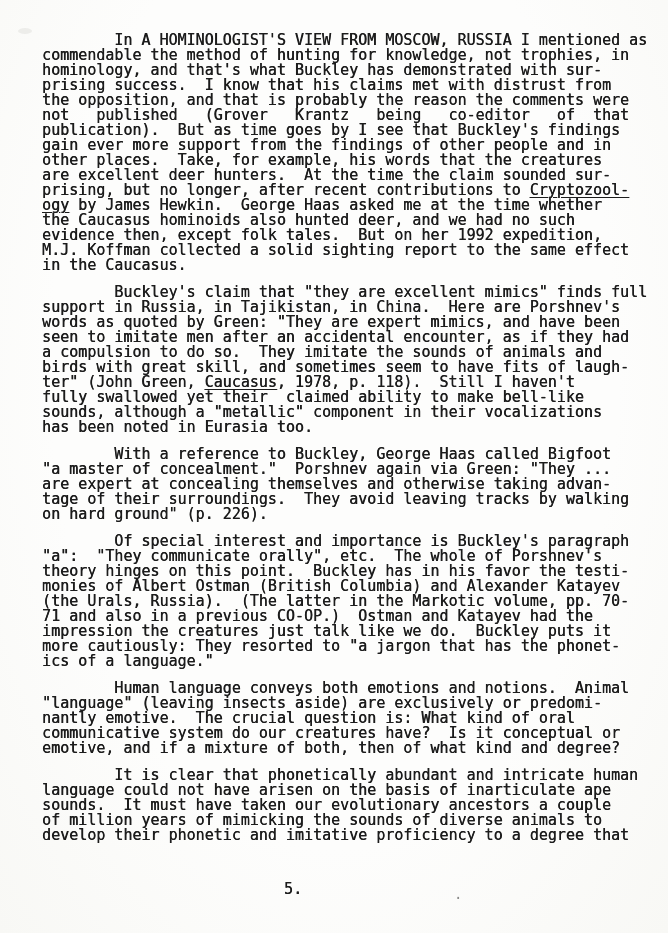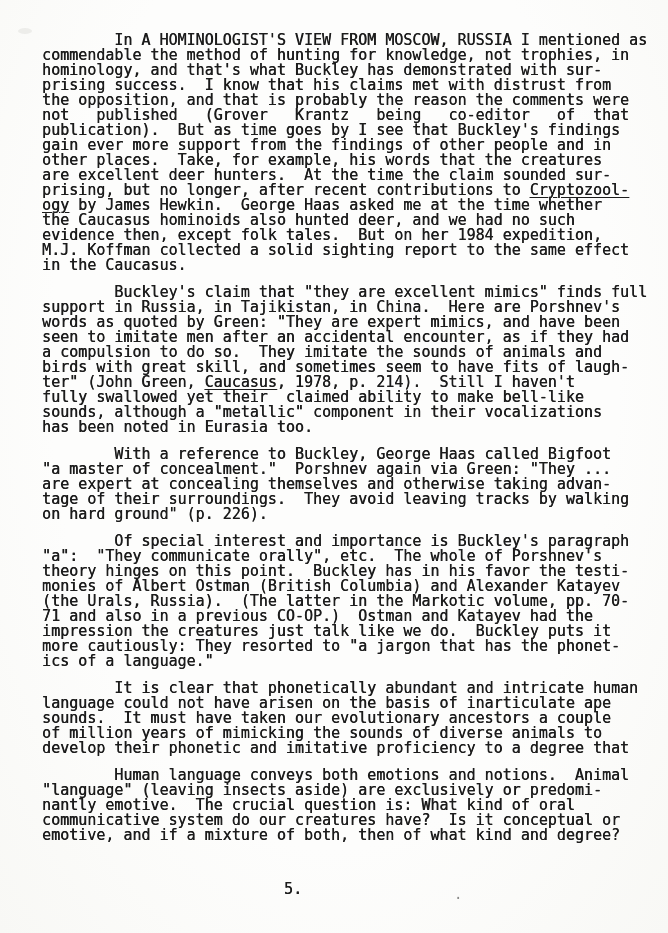--- a/index.html
+++ b/index.html
@@ -80,60 +80,60 @@
 prising success.  I know that his claims met with distrust from
 the opposition, and that is probably the reason the comments were
 not   published   (Grover   Krantz   being   co-editor   of  that
 publication).  But as time goes by I see that Buckley's findings
 gain ever more support from the findings of other people and in
 other places.  Take, for example, his words that the creatures
 are excellent deer hunters.  At the time the claim sounded sur-
 prising, but no longer, after recent contributions to </span><span class="underlined">Cryptozool-
 ogy</span><span> by James Hewkin.  George Haas asked me at the time whether
 the Caucasus hominoids also hunted deer, and we had no such
-evidence then, except folk tales.  But on her 1984 expedition,
+evidence then, except folk tales.  But on her 1992 expedition,
 M.J. Koffman collected a solid sighting report to the same effect
 in the Caucasus.</span></p>
 
     <p class="para"><span>        Buckley's claim that "they are excellent mimics" finds full
 support in Russia, in Tajikistan, in China.  Here are Porshnev's
 words as quoted by Green: "They are expert mimics, and have been
 seen to imitate men after an accidental encounter, as if they had
 a compulsion to do so.  They imitate the sounds of animals and
 birds with great skill, and sometimes seem to have fits of laugh-
-ter" (John Green, </span><span class="underlined">Caucasus</span><span>, 1978, p. 214).  Still I haven't
+ter" (John Green, </span><span class="underlined">Caucasus</span><span>, 1978, p. 118).  Still I haven't
 fully swallowed yet their  claimed ability to make bell-like
 sounds, although a "metallic" component in their vocalizations
 has been noted in Eurasia too.</span></p>
 
     <p class="para">        With a reference to Buckley, George Haas called Bigfoot
 "a master of concealment."  Porshnev again via Green: "They ...
 are expert at concealing themselves and otherwise taking advan-
 tage of their surroundings.  They avoid leaving tracks by walking
 on hard ground" (p. 226).</p>
 
     <p class="para">        Of special interest and importance is Buckley's paragraph
 "a":  "They communicate orally", etc.  The whole of Porshnev's
 theory hinges on this point.  Buckley has in his favor the testi-
 monies of Albert Ostman (British Columbia) and Alexander Katayev
 (the Urals, Russia).  (The latter in the Markotic volume, pp. 70-
 71 and also in a previous CO-OP.)  Ostman and Katayev had the
 impression the creatures just talk like we do.  Buckley puts it
 more cautiously: They resorted to "a jargon that has the phonet-
 ics of a language."</p>
 
+    <p class="para">        Human language conveys both emotions and notions.  Animal
+"language" (leaving insects aside) are exclusively or predomi-
+nantly emotive.  The crucial question is: What kind of oral
+communicative system do our creatures have?  Is it conceptual or
+emotive, and if a mixture of both, then of what kind and degree?</p>
+
     <p class="para">        It is clear that phonetically abundant and intricate human
 language could not have arisen on the basis of inarticulate ape
 sounds.  It must have taken our evolutionary ancestors a couple
 of million years of mimicking the sounds of diverse animals to
 develop their phonetic and imitative proficiency to a degree that</p>
-
-    <p class="para">        Human language conveys both emotions and notions.  Animal
-"language" (leaving insects aside) are exclusively or predomi-
-nantly emotive.  The crucial question is: What kind of oral
-communicative system do our creatures have?  Is it conceptual or
-emotive, and if a mixture of both, then of what kind and degree?</p>
 
   </div>
 
   <div class="footer-pageno">5.</div>
   <div class="stray-mark">.</div>
 </div>
 
 </body></html>

